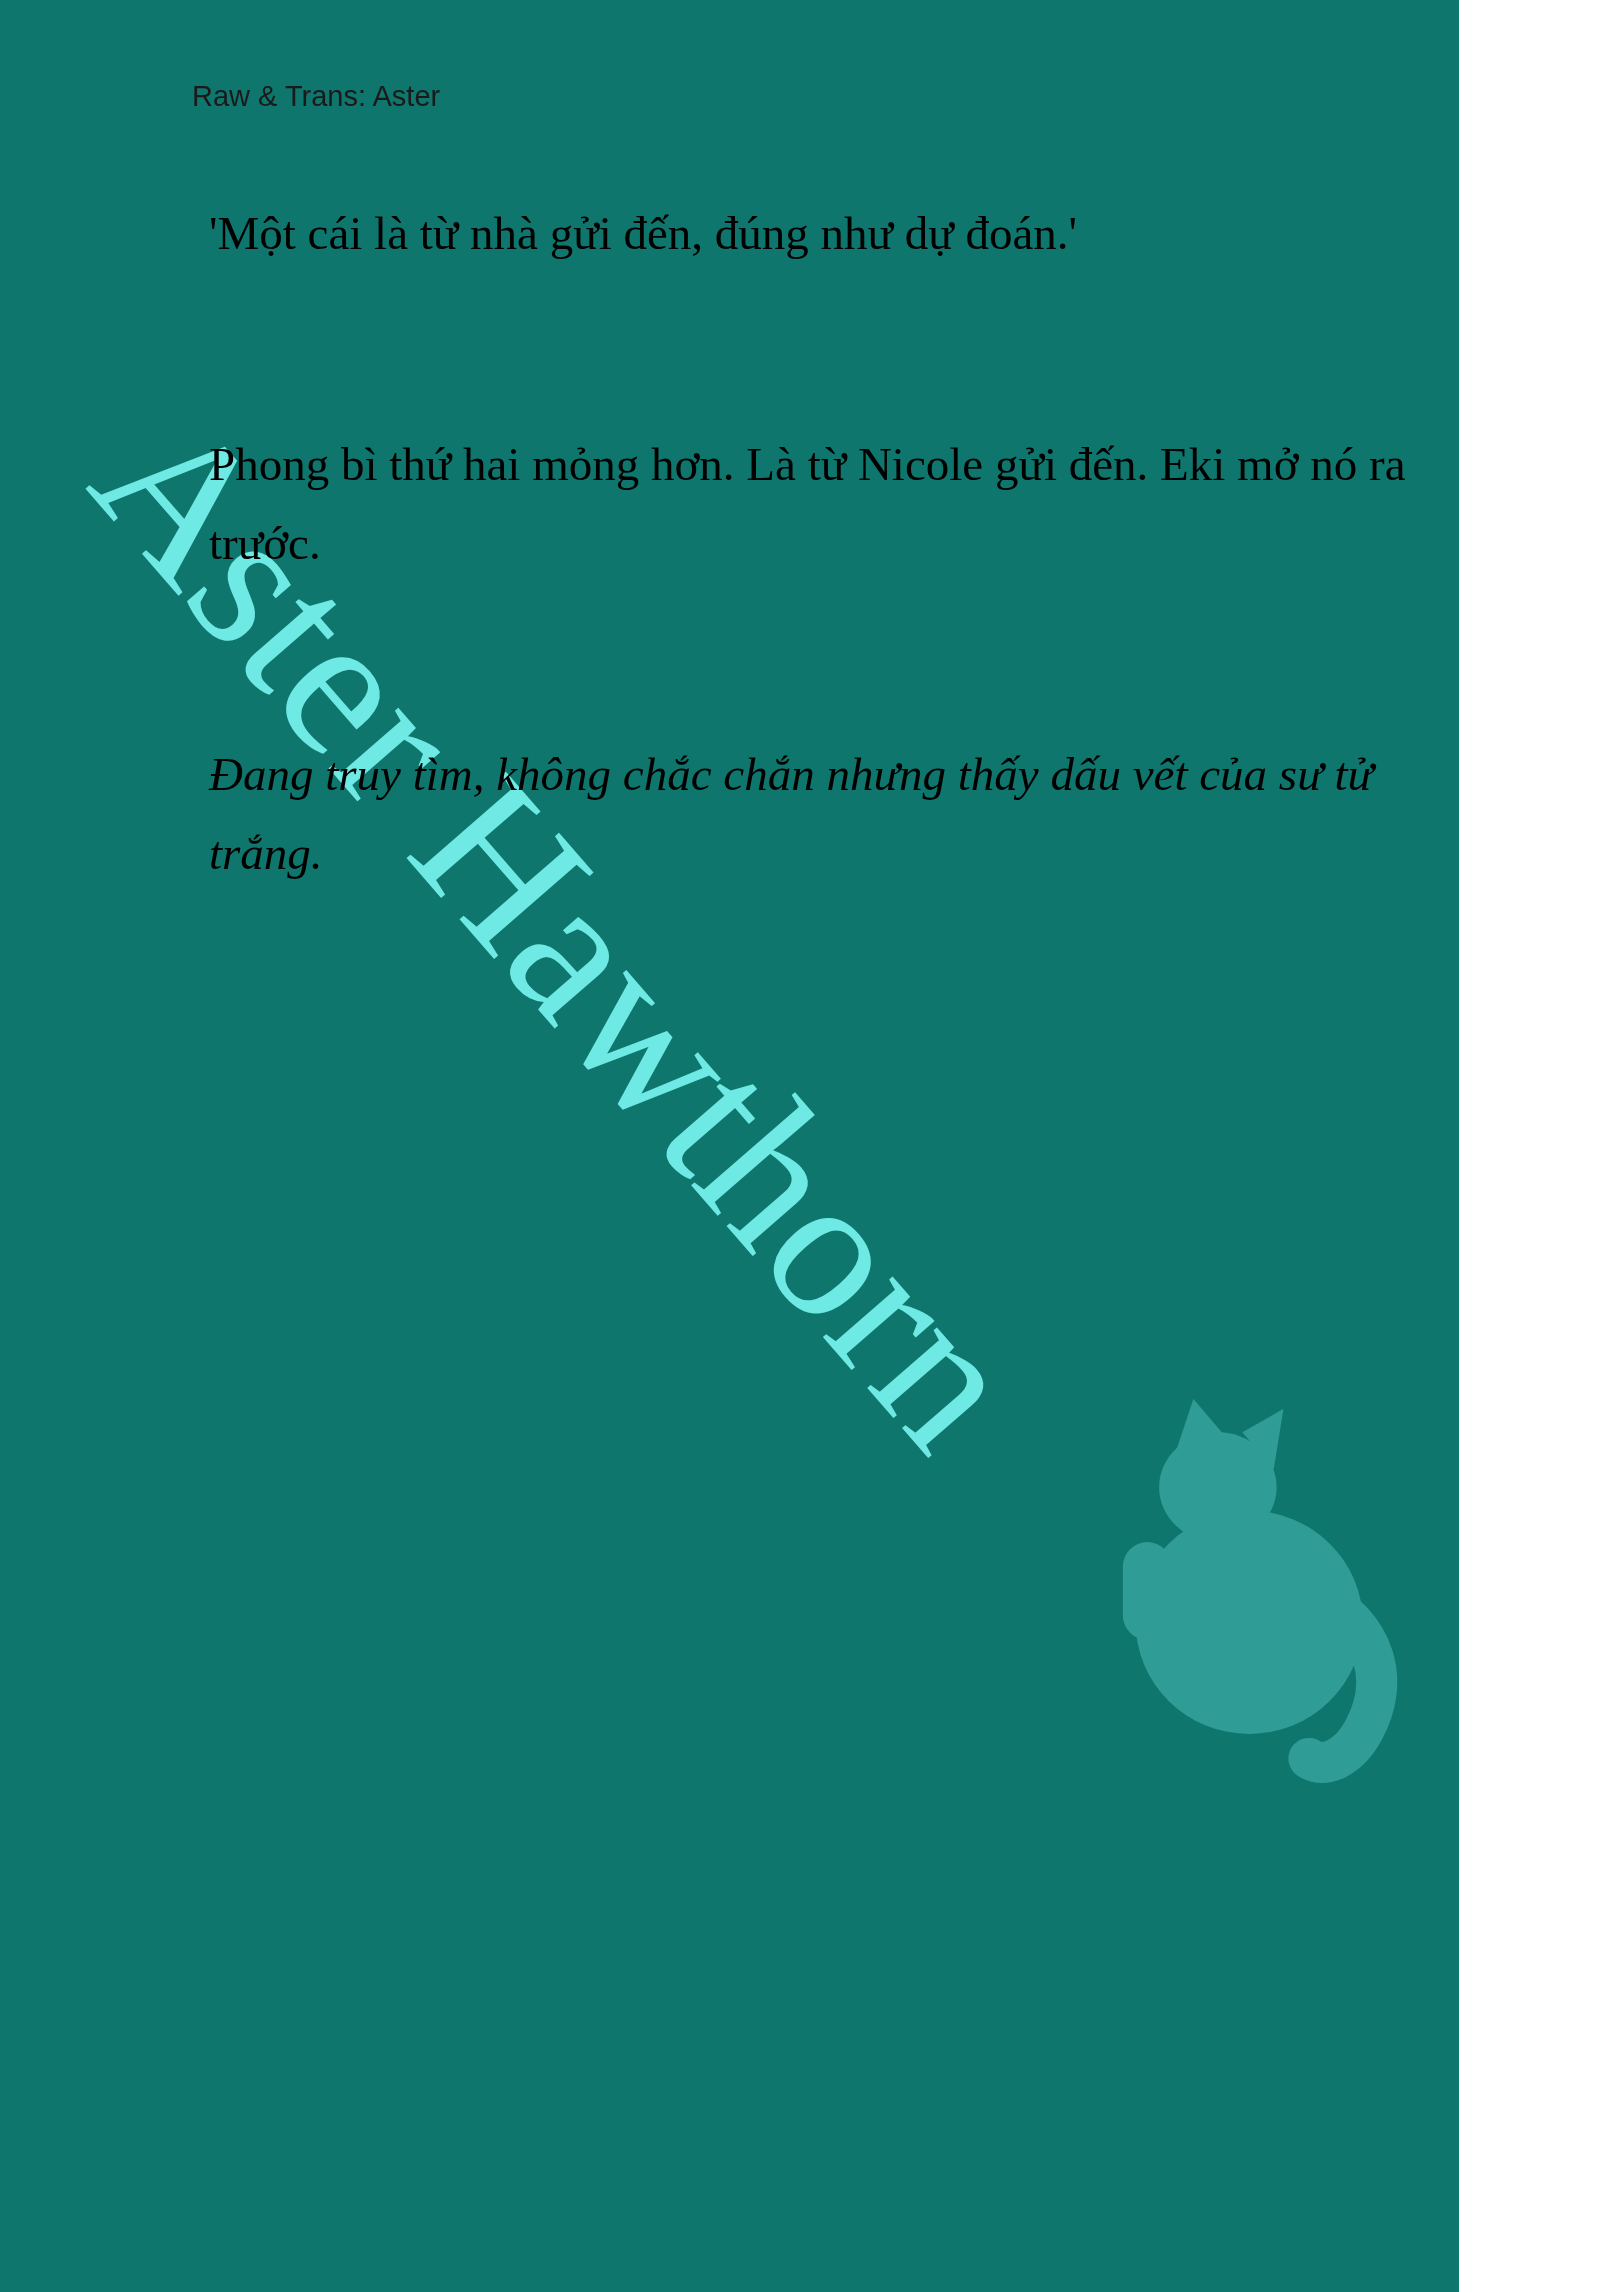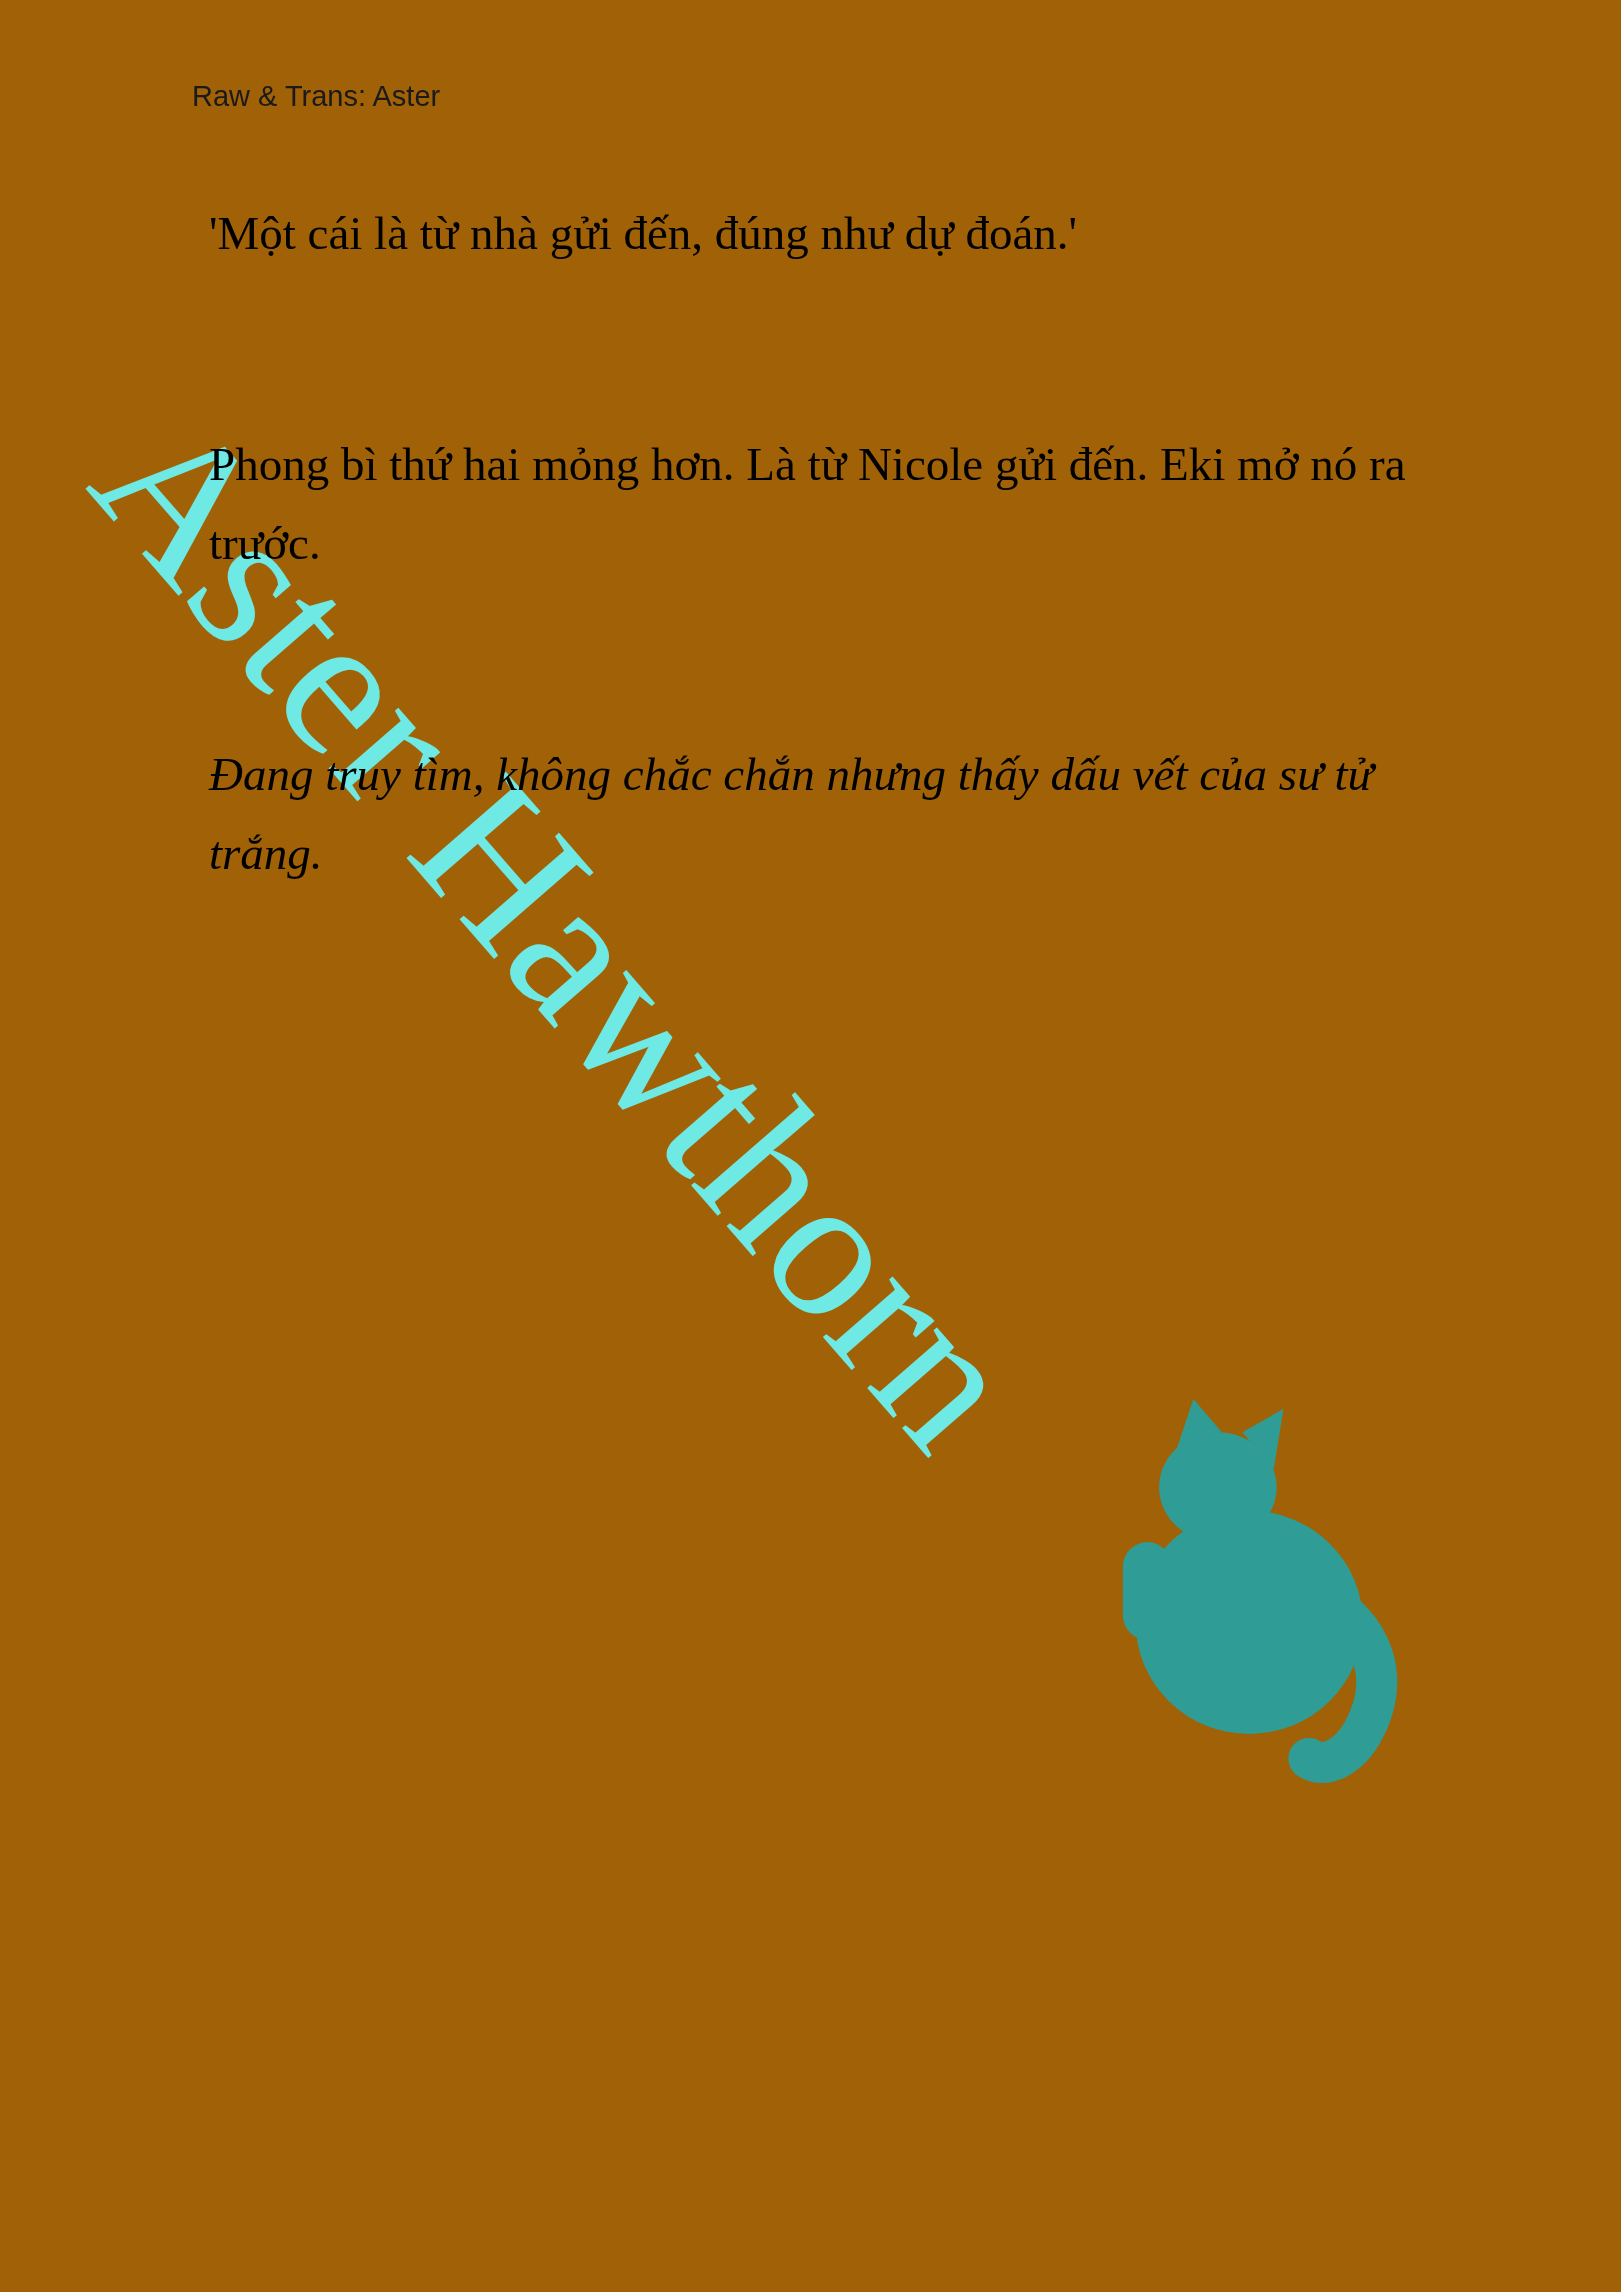--- a/index.html
+++ b/index.html
@@ -2,23 +2,23 @@
 <html><head>
 <meta charset="utf-8">
 <style>
   html, body {
     margin: 0;
     padding: 0;
     background: #ffffff;
   }
   .page {
     position: relative;
-    width: 1621px;
+    width: 1459px;
     height: 2293px;
-    background: #a16207;
+    background: #0f766e;
     overflow: hidden;
     font-family: "Liberation Serif", serif;
   }
   .credit-header {
     position: absolute;
     left: 192px;
     top: 80px;
     font-family: "Liberation Sans", sans-serif;
     font-size: 29px;
     color: #1a1a1a;

